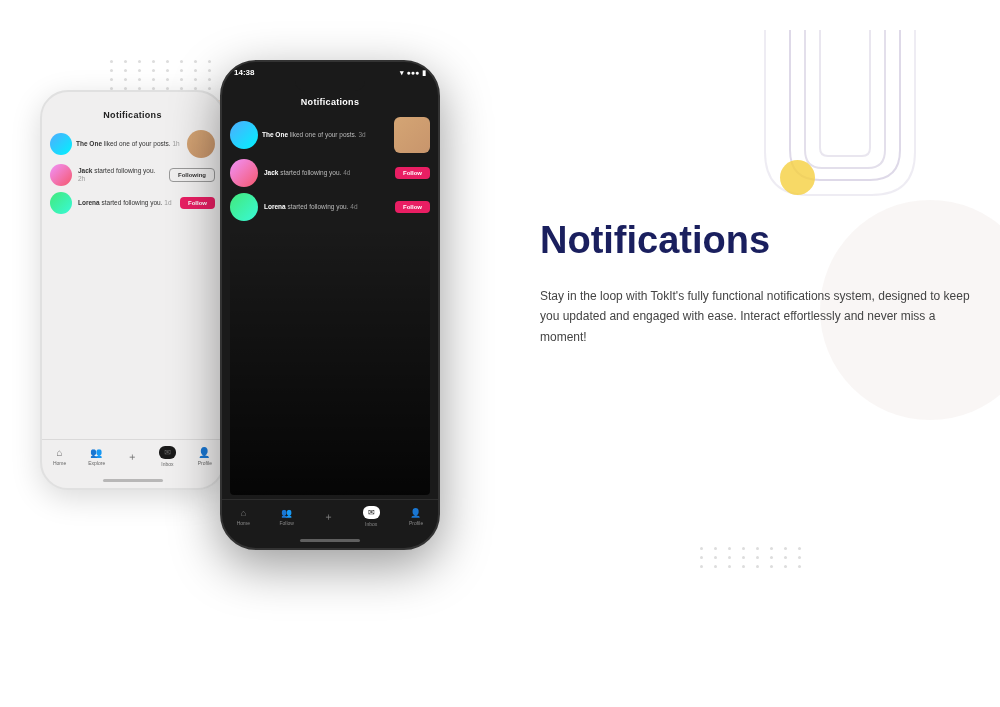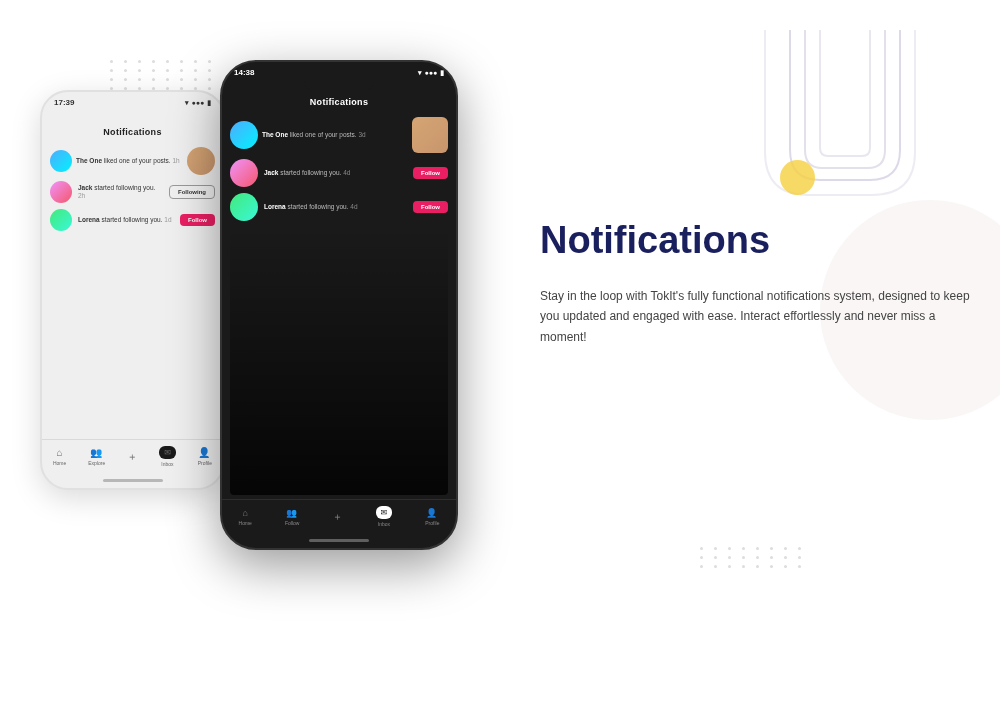--- a/index.html
+++ b/index.html
@@ -94,21 +94,21 @@
       box-shadow: 0 8px 30px rgba(0,0,0,0.15);
       overflow: hidden;
       border: 2px solid #e0e0e0;
     }
 
     
     .phone-fg {
       position: absolute;
       left: 200px;
       top: 0px;
-      width: 238px;
+      width: 220px;
       height: 490px;
       background: #1a1a1a;
       border-radius: 36px;
       box-shadow: 0 16px 50px rgba(0,0,0,0.4);
       overflow: hidden;
       border: 2px solid #333;
     }
 
     
     .phone-screen {
@@ -401,28 +401,20 @@
         <span></span>
         <span></span>
         <span></span>
     </div>
   </div>
 
   <div class="phones-container">
 
     <div class="phone-bg">
       <div class="phone-screen">
-        <div class="status-bar">
-          <span class="status-bar-time">17:39</span>
-          <div class="status-icons">
-            <span>▾</span>
-            <span>●●●</span>
-            <span>▮</span>
-          </div>
-        </div>
         <div class="notch-fg"></div>
         <div class="phone-header">Notifications</div>
 
         <div class="notif-list">
 
           <div class="notif-item notif-item-with-img">
             <div class="avatar av-blue"></div>
             <div class="notif-text">
               <strong>The One</strong> liked one of your posts. <span style="color:#999">1h</span>
             </div>

